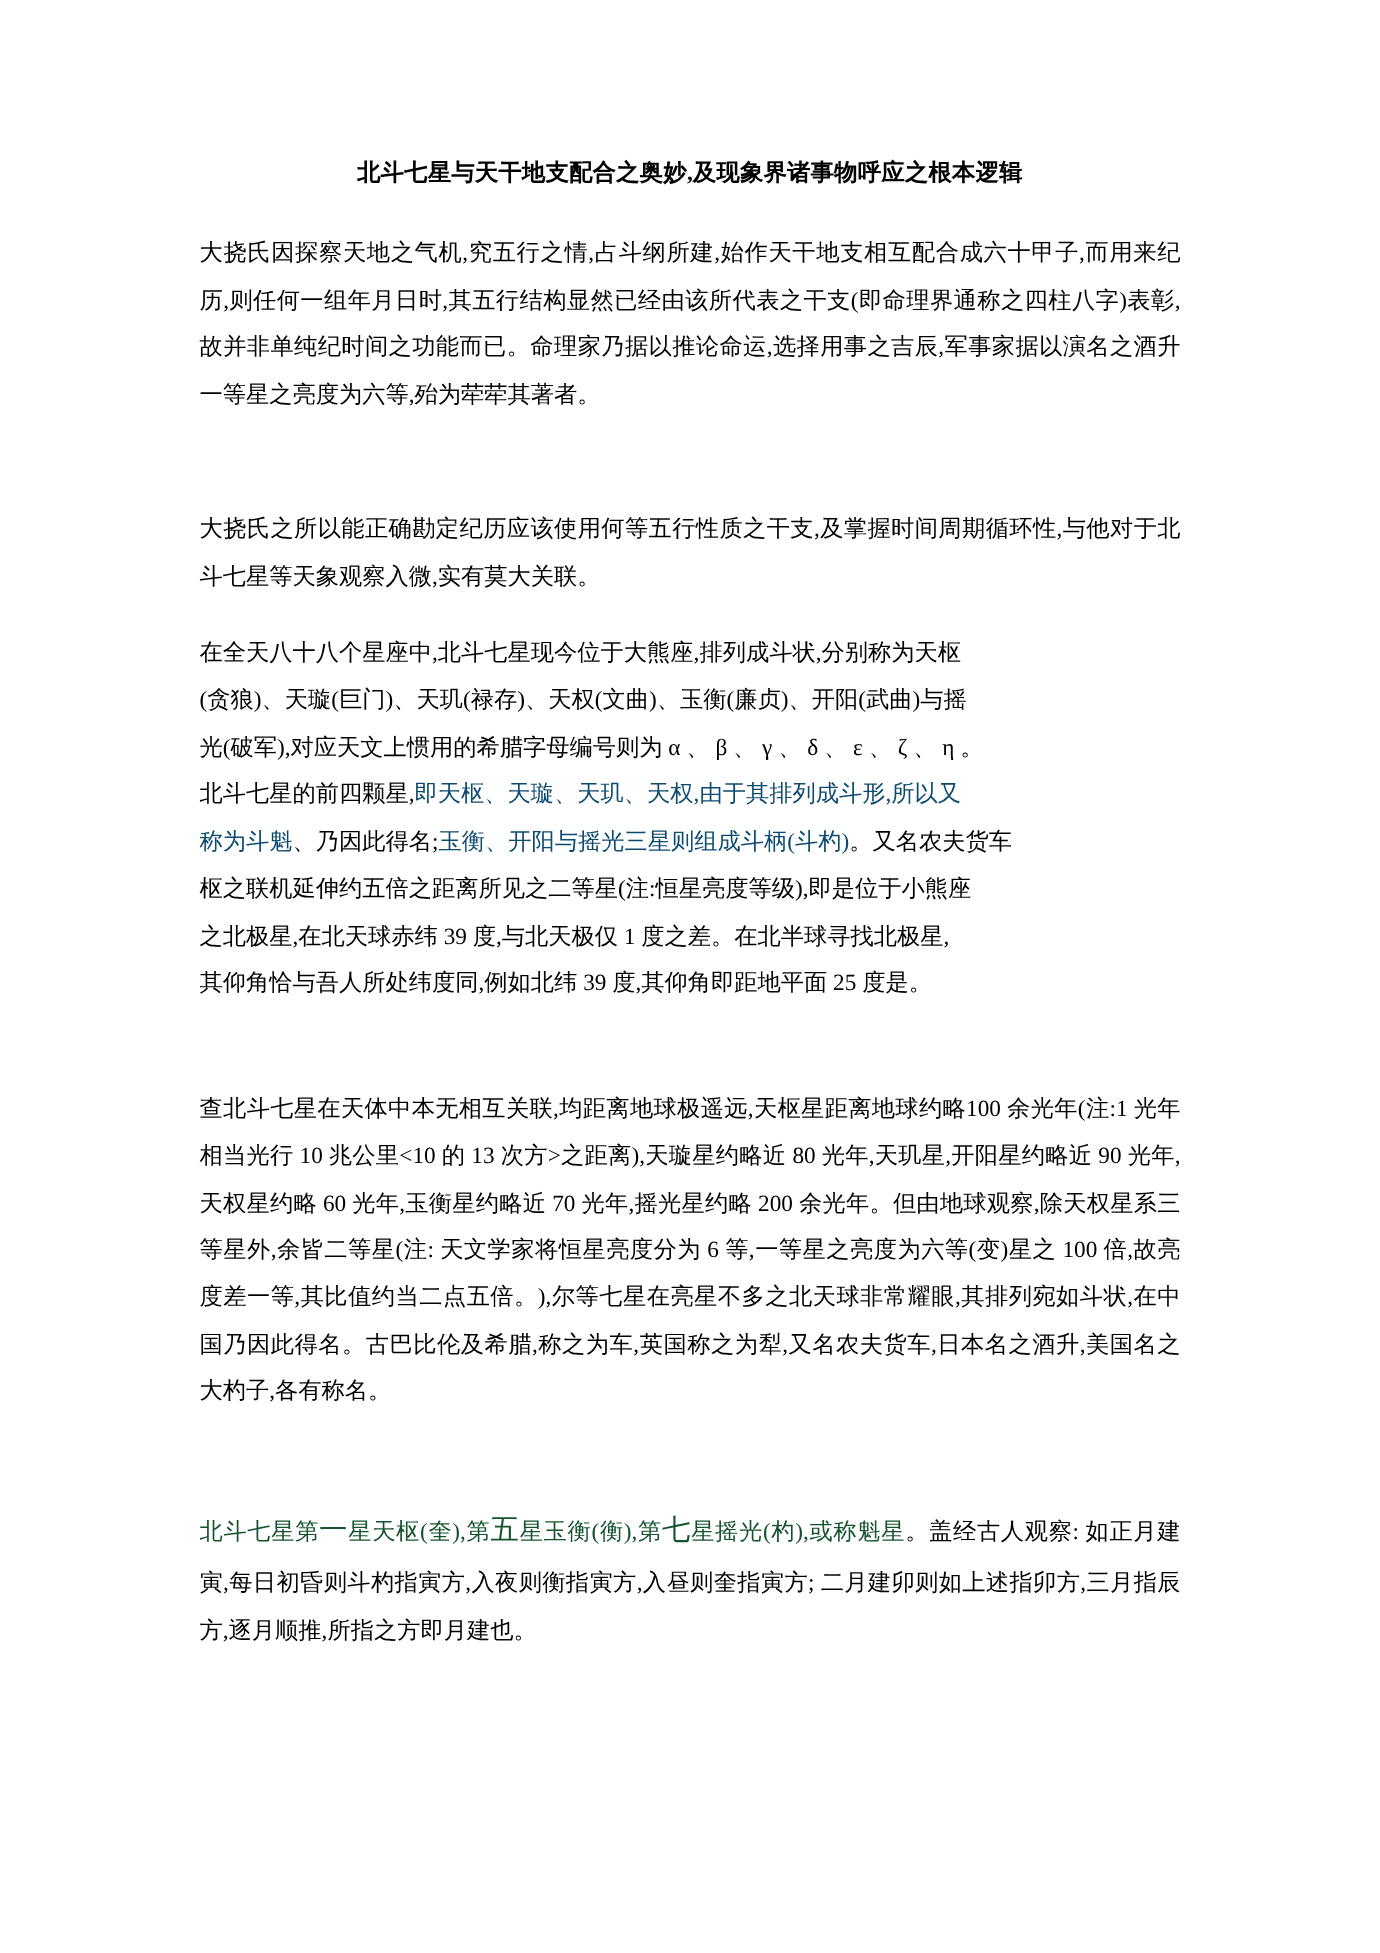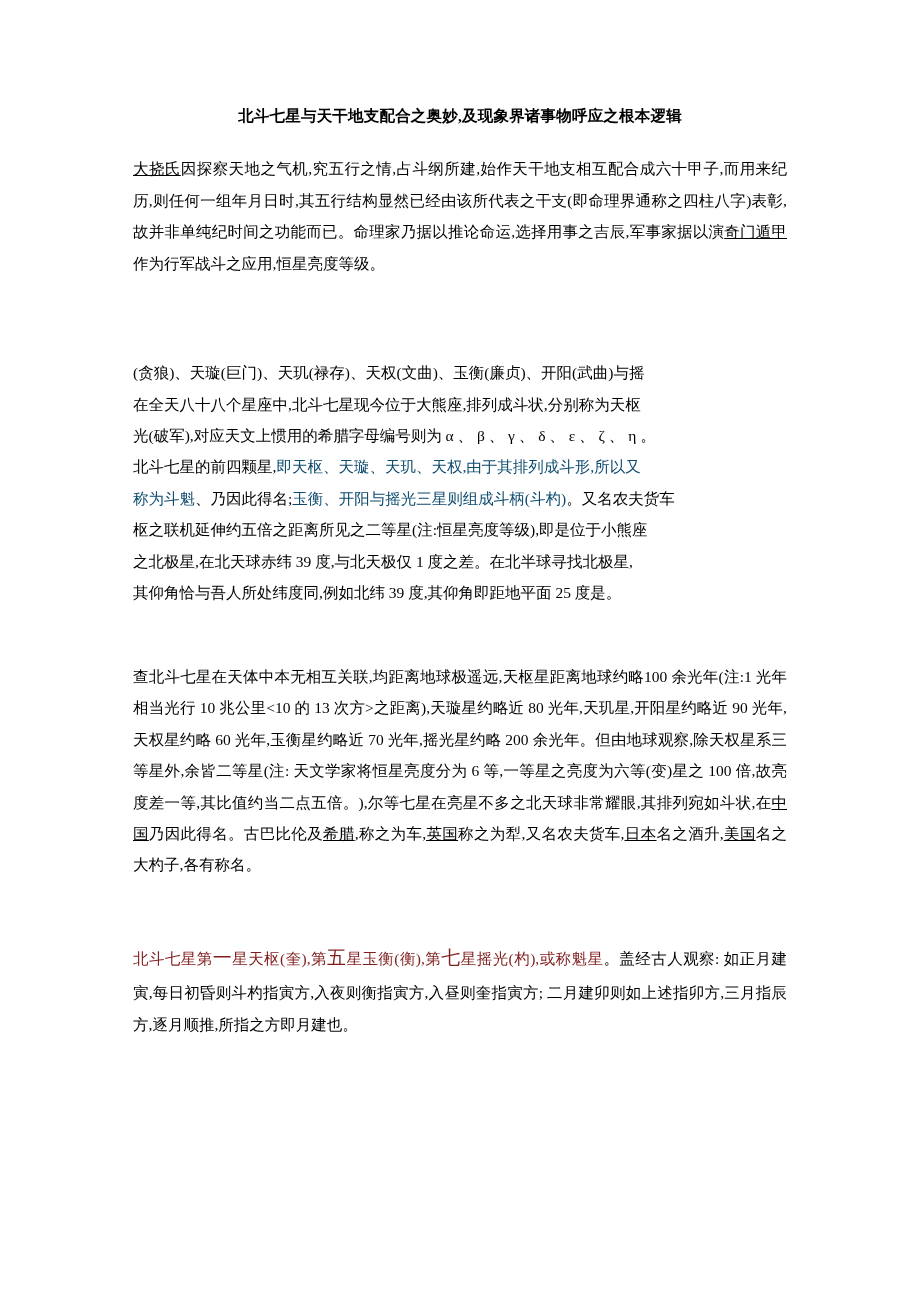--- a/index.html
+++ b/index.html
@@ -32,52 +32,55 @@
     margin: 0;
     font-size: 15.5px;
     line-height: 2.03;
     text-align: justify;
     text-justify: inter-ideograph;
   }
   .spacer-sm { height: 20px; }
   .spacer-md { height: 52px; }
   .spacer-lg { height: 58px; }
 
-  .u { text-decoration: underline; }
+  .u { }
   .red { color: #0c4a6e; }
-  .orange { color: #7f1d1d; }
+  .orange { color: #14532d; }
   .big { font-size: 19px; }
 
   .p-astro { text-align: center; }
   .p-astro .line { display: block; }
 
   .p-dist { text-align: justify; text-justify: inter-ideograph; }
   .p-first { text-align: justify; text-justify: inter-ideograph; }
   .p-second { text-align: center; }
   .p-last { text-align: center; }
 </style>
 </head>
 <body>
 
 <div class="page">
 
   <div class="doc-title">北斗七星与天干地支配合之奥妙,及现象界诸事物呼应之根本逻辑</div>
 
   <p class="para p-first">
-    <span class="u">大挠氏</span><span>因探察天地之气机,究五行之情,占斗纲所建,始作天干地支相互配合成六十甲子,而用来纪历,则任何一组年月日时,其五行结构显然已经由该所代表之干支(即命理界通称之四柱八字)表彰,故并非单纯纪时间之功能而已。命理家乃据以推论命运,选择用事之吉辰,军事家据以演</span><span class="u">奇门遁甲</span><span>作为行军战斗之应用,恒星亮度等级。</span>
+    <span class="u">大挠氏</span><span>因探察天地之气机,究五行之情,占斗纲所建,始作天干地支相互配合成六十甲子,而用来纪历,则任何一组年月日时,其五行结构显然已经由该所代表之干支(即命理界通称之四柱八字)表彰,故并非单纯纪时间之功能而已。命理家乃据以推论命运,选择用事之吉辰,军事家据以演</span><span class="u">名之酒升</span><span>一等星之亮度为六等,殆为荦荦其著者。</span>
   </p>
 
   <div class="spacer-lg"></div>
 
+  <p class="para p-second">
+    <span class="u">大挠氏</span><span>之所以能正确勘定纪历应该使用何等五行性质之干支,及掌握时间周期循环性,与他对于北斗七星等天象观察入微,实有莫大关联。</span>
+  </p>
 
   <div class="spacer-sm"></div>
 
   <p class="para p-astro">
+    <span class="line">在全天八十八个星座中,北斗七星现今位于大熊座,排列成斗状,分别称为天枢</span>
     <span class="line">(贪狼)、天璇(巨门)、天玑(禄存)、天权(文曲)、玉衡(廉贞)、开阳(武曲)与摇</span>
-    <span class="line">在全天八十八个星座中,北斗七星现今位于大熊座,排列成斗状,分别称为天枢</span>
     <span class="line">光(破军),对应天文上惯用的希腊字母编号则为 α 、 β 、 γ 、 δ 、 ε 、 ζ 、 η 。</span>
     <span class="line"><span>北斗七星的前四颗星,</span><span class="red">即天枢、天璇、天玑、天权,由于其排列成斗形,所以又</span></span>
     <span class="line"><span class="red">称为斗魁</span><span>、乃因此得名;</span><span class="red">玉衡、开阳与摇光三星则组成斗柄(斗杓)</span><span>。又名农夫货车</span></span>
     <span class="line">枢之联机延伸约五倍之距离所见之二等星(注:恒星亮度等级),即是位于小熊座</span>
     <span class="line">之北极星,在北天球赤纬 39 度,与北天极仅 1 度之差。在北半球寻找北极星,</span>
     <span class="line">其仰角恰与吾人所处纬度同,例如北纬 39 度,其仰角即距地平面 25 度是。</span>
   </p>
 
   <div class="spacer-md"></div>
 

